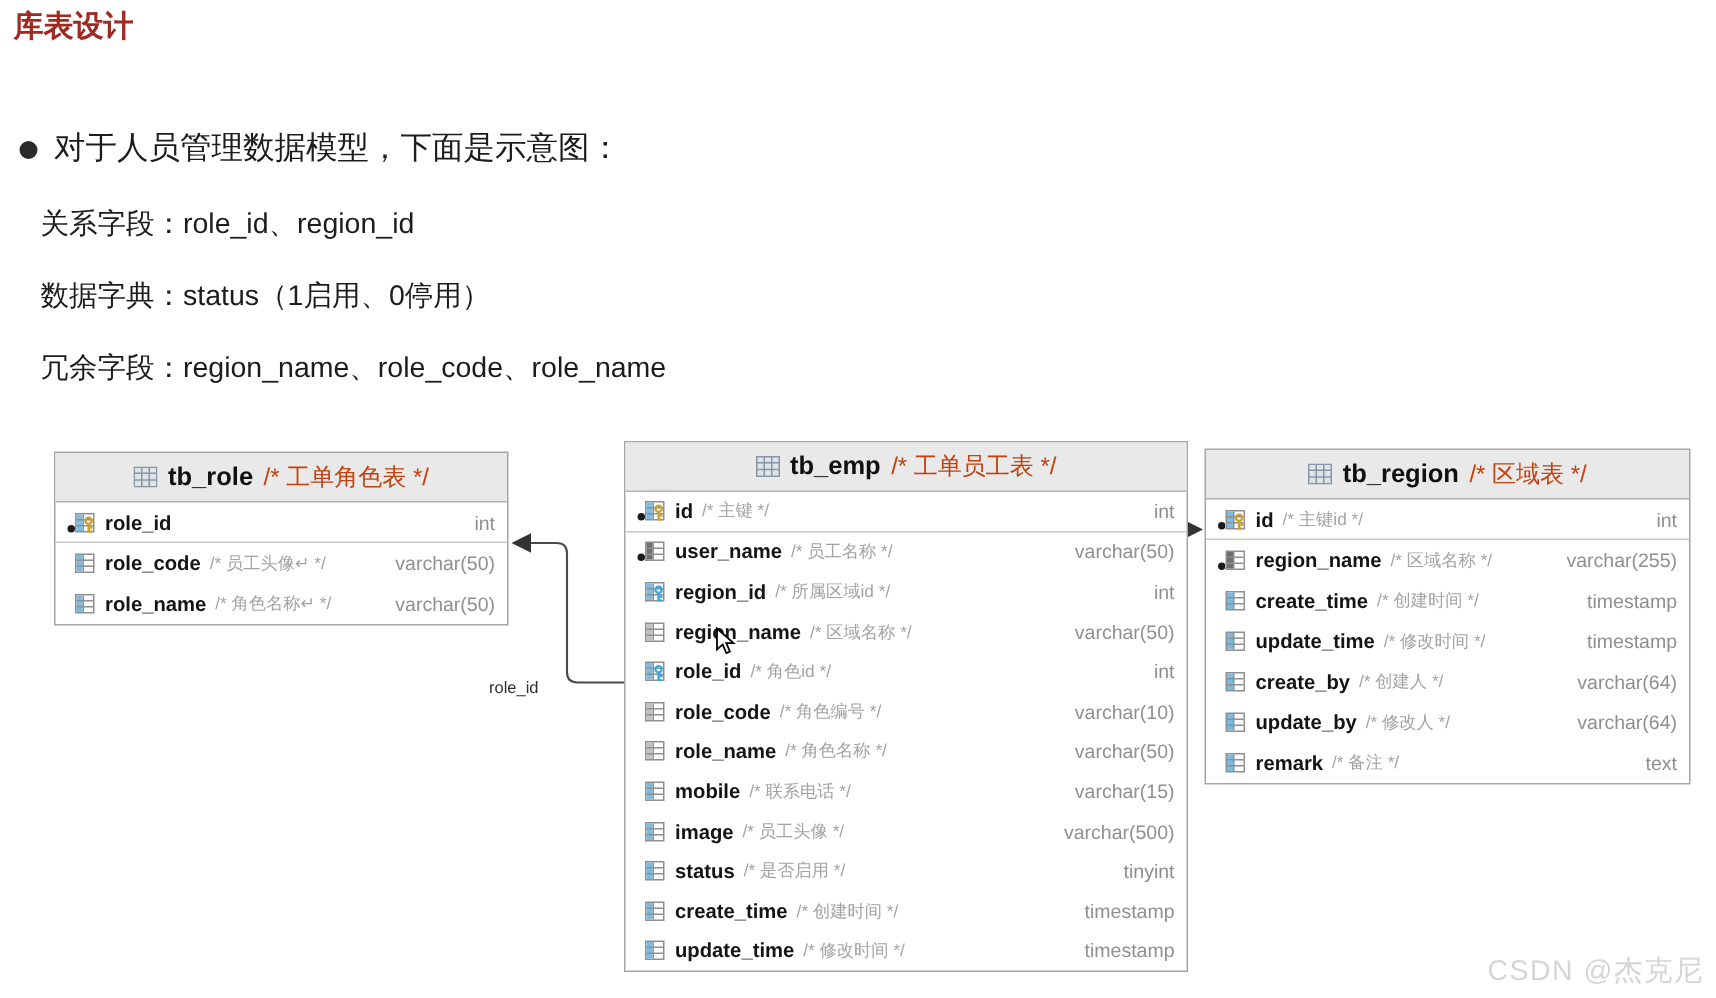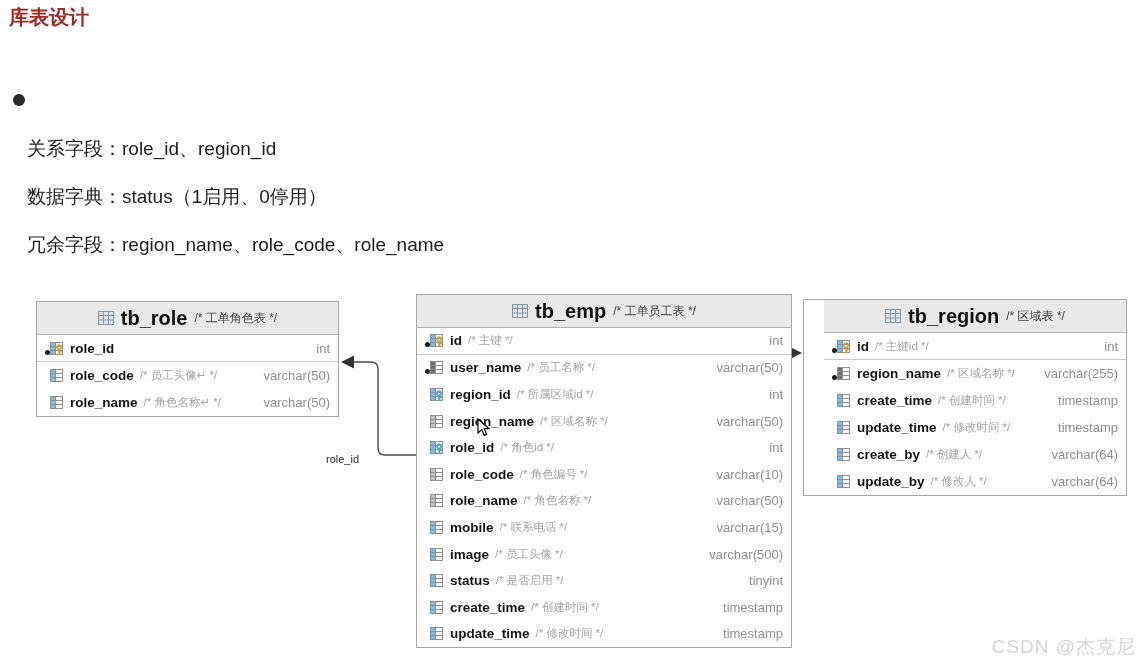--- a/index.html
+++ b/index.html
@@ -10,25 +10,25 @@
   .title{position:absolute;left:9px;top:4px;font-size:20px;font-weight:bold;color:#9e2a22;margin:0;}
   .bullet-line{position:absolute;left:36px;top:84px;font-size:21px;color:#1c1c1c;}
   .bullet-dot{position:absolute;left:13px;top:94px;width:12px;height:12px;border-radius:50%;background:#2a2a2a;}
   .note{position:absolute;left:27px;font-size:19px;color:#1c1c1c;}
   .note-0{top:136px;} .note-1{top:184px;} .note-2{top:232px;}
 
   
   .table-card{position:absolute;background:#fff;border:1px solid #a6a6a6;box-sizing:border-box;}
   .t-role{left:36px;top:301px;width:303px;}
   .t-emp{left:416px;top:294px;width:376px;}
-  .t-region{left:803px;top:299px;width:324px;padding-left:20px;}
+  .t-region{left:803px;top:299px;width:324px;}
   .thead{height:32px;background:#e9e9e9;border-bottom:1px solid #b3b3b3;
          display:flex;align-items:center;justify-content:center;gap:7px;}
-  .tname{font-size:20px;font-weight:bold;color:#101010;}
-  .tcomment{font-size:12px;color:#404040;}
+  .tname{font-size:17px;font-weight:bold;color:#101010;}
+  .tcomment{font-size:16px;color:#c2410c;}
   .row{display:flex;align-items:center;height:27px;padding:0 8px;gap:6px;box-sizing:border-box;}
   .t-emp .row{height:26.6px;}
   .row.pk-sep{border-bottom:1px solid #c9c9c9;}
   .fname{font-size:13.5px;font-weight:bold;color:#141414;white-space:nowrap;}
   .fcomment{font-size:11.5px;color:#a3a3a3;white-space:nowrap;}
   .ftype{margin-left:auto;font-size:13px;color:#8f8f8f;white-space:nowrap;}
 
   
   .iconwrap{position:relative;width:19px;height:15px;flex:0 0 19px;}
   .colicon{position:absolute;left:5px;top:1px;width:13px;height:13px;box-sizing:border-box;
@@ -56,20 +56,21 @@
   .watermark{position:absolute;right:8px;bottom:5px;font-size:19px;color:#d5d5d5;letter-spacing:1px;margin-left:27px;}
 </style>
 </head>
 <body>
 
 <div class="canvas">
 
   <h1 class="title">库表设计</h1>
 
   <div class="bullet-dot"></div>
+  <div class="bullet-line">对于人员管理数据模型，下面是示意图：</div>
 
   <div class="note note-0">关系字段：role_id、region_id</div>
   <div class="note note-1">数据字典：status（1启用、0停用）</div>
   <div class="note note-2">冗余字段：region_name、role_code、role_name</div>
 
   <svg class="connectors" width="1144" height="665" viewBox="0 0 1144 665">
     <path d="M416 455 H385 Q378 455 378 448 V369 Q378 362 371 362 H353" fill="none" stroke="#4a4a4a" stroke-width="1.4"></path>
     <polygon points="341,362 354,355.5 354,368.5" fill="#333"></polygon>
     <path d="M730 392 H770 Q777 392 777 385 V360 Q777 353 784 353 H790" fill="none" stroke="#4a4a4a" stroke-width="1.4"></path>
     <polygon points="802,353 789,346.5 789,359.5" fill="#333"></polygon>
@@ -373,20 +374,32 @@
 
       <span class="colicon">
               <span class="bar"></span>
             </span>
 
     </span>
     <span class="fname">update_by</span>
     <span class="fcomment">/* 修改人 */</span>
     <span class="ftype">varchar(64)</span>
   </div>
+        <div class="row ic-blue">
+    <span class="iconwrap">
+
+      <span class="colicon">
+              <span class="bar"></span>
+            </span>
+
+    </span>
+    <span class="fname">remark</span>
+    <span class="fcomment">/* 备注 */</span>
+    <span class="ftype">text</span>
+  </div>
       </div>
   </div>
 
   <svg class="cursor" width="14" height="20" viewBox="0 0 14 20">
     <path d="M1 1 L1 15 L4.8 11.6 L7.2 17.4 L9.6 16.3 L7.2 10.7 L12 10.7 Z" fill="#fff" stroke="#000" stroke-width="1.2"></path>
   </svg>
 
   <div class="watermark">CSDN @杰克尼</div>
 </div>
 

